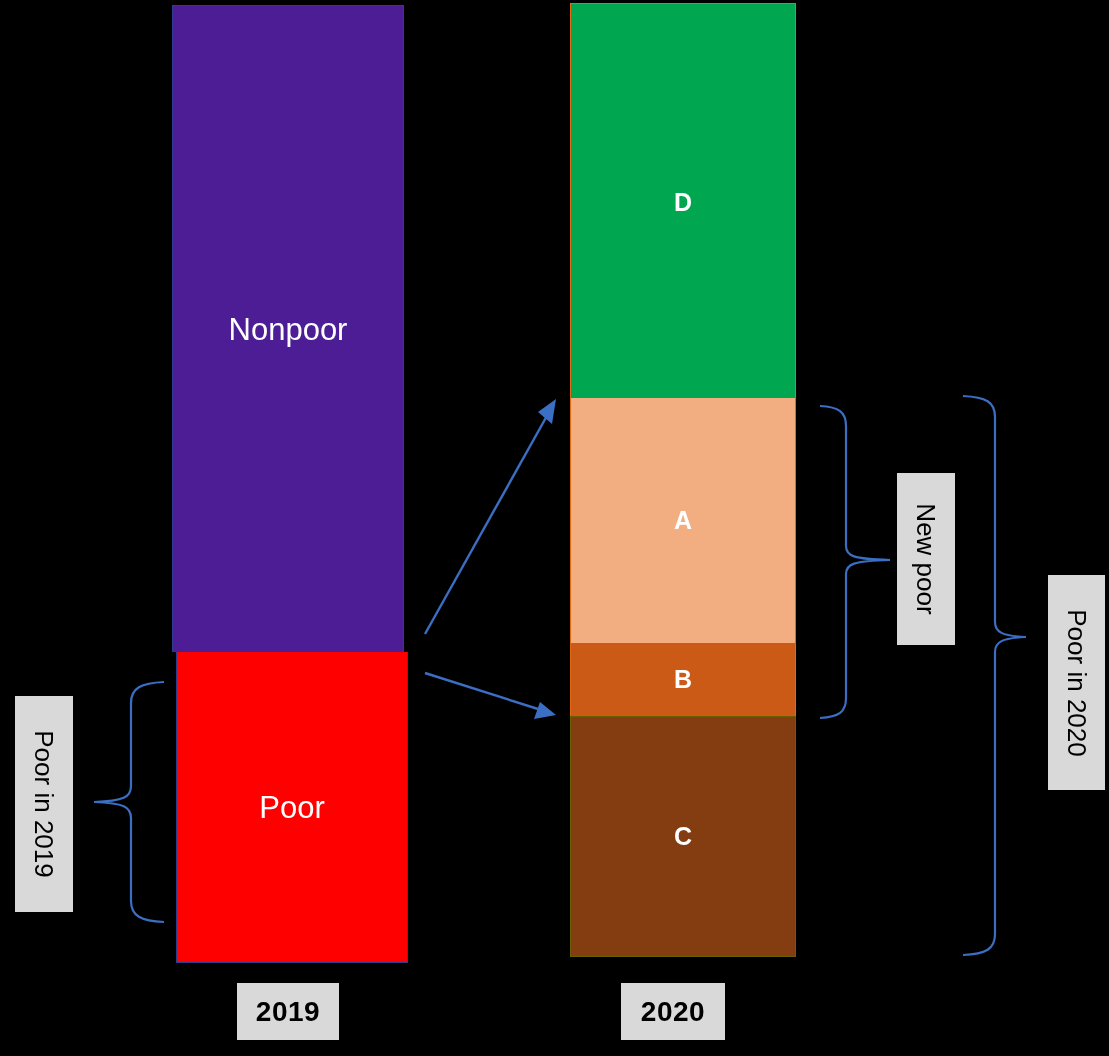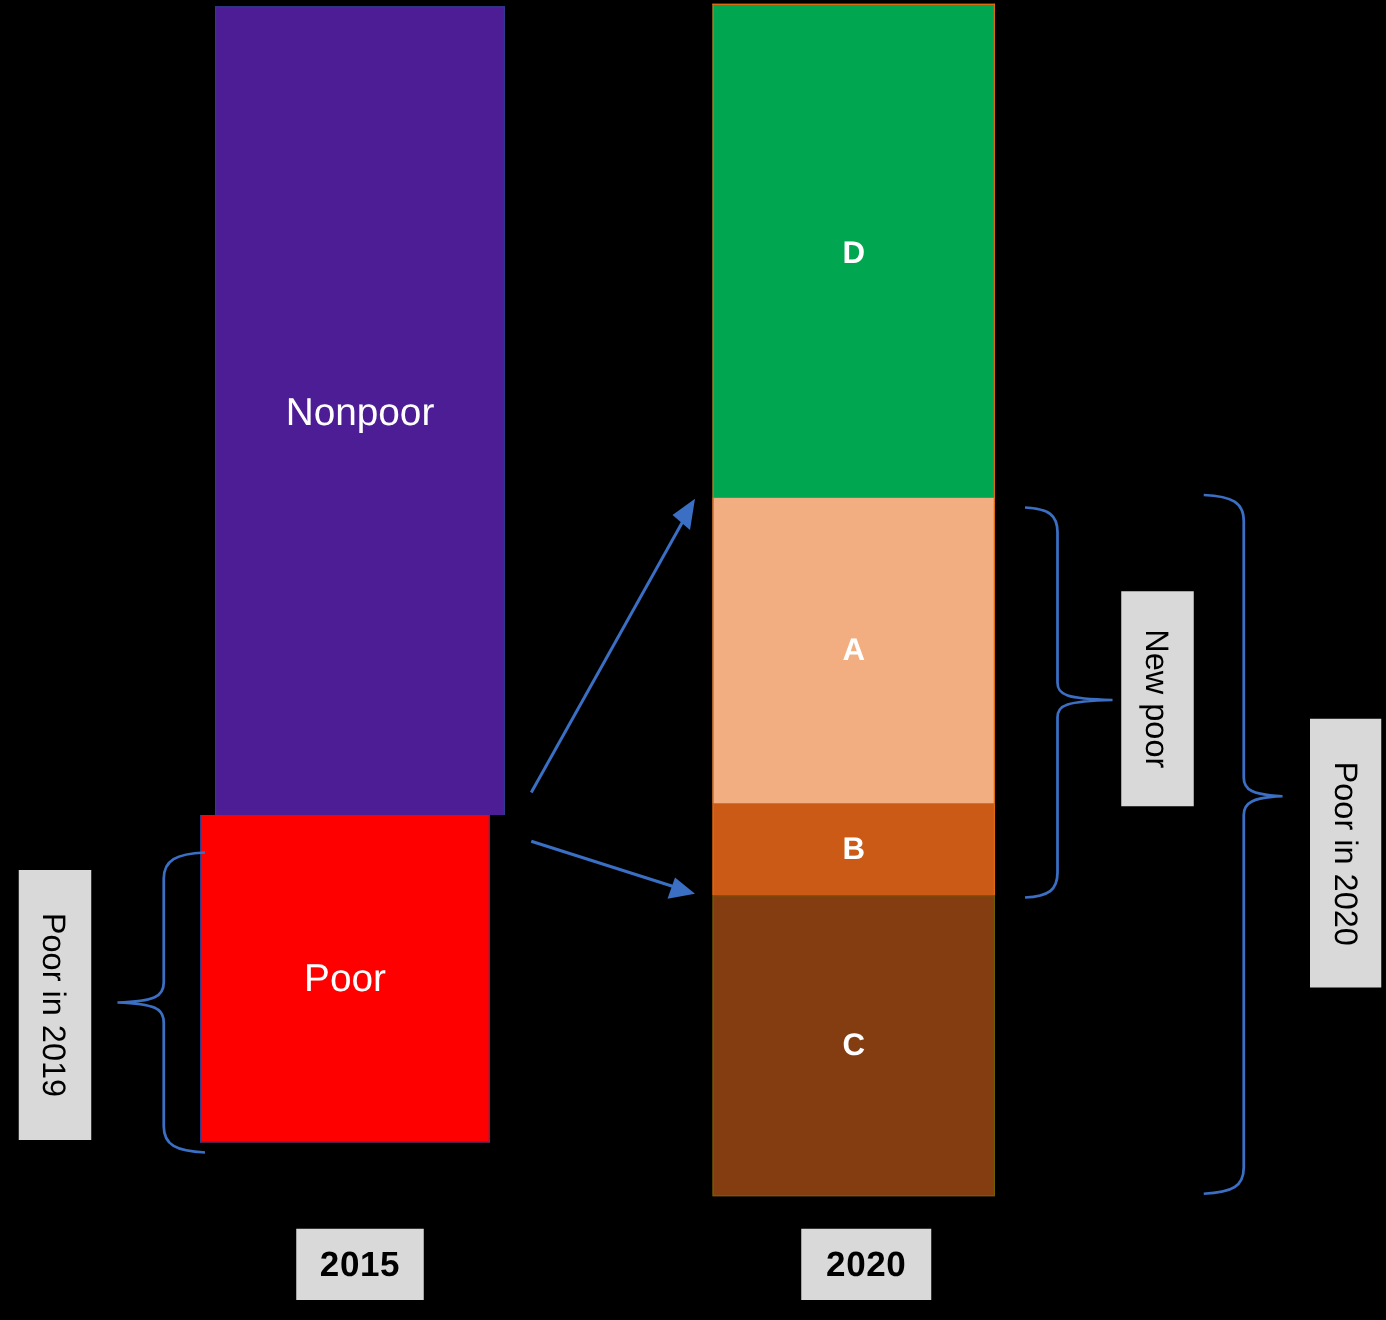--- a/index.html
+++ b/index.html
@@ -34,21 +34,21 @@
   
   #seg-nonpoor {
     left: 172px;  top: 5px;   width: 232px; height: 647px;
     background: #4c1d95;
     border: 1px solid #2D3C8C;
     border-bottom: none;
   }
   #seg-nonpoor .seg-label { font-size: 31px; }
 
   #seg-poor {
-    left: 160px;  top: 652px; width: 232px; height: 262px;
+    left: 176px;  top: 652px; width: 232px; height: 311px;
     background: #FF0000;
     border: 1px solid #2D3C8C;
     border-top: none;
   }
   #seg-poor .seg-label { font-size: 31px; }
 
   
   #seg-d {
     left: 570px;  top: 3px;   width: 226px; height: 395px;
     background: #00A650;
@@ -87,21 +87,21 @@
     background: #D9D9D9;
     color: #000000;
     display: flex;
     align-items: center;
     justify-content: center;
     font-size: 28px;
     font-weight: bold;
     letter-spacing: 0.5px;
   }
   #year-2019 { left: 237px; top: 983px; width: 102px; height: 57px; }
-  #year-2020 { left: 621px; top: 983px; width: 104px; height: 57px; margin-left: 20px; }
+  #year-2020 { left: 621px; top: 983px; width: 104px; height: 57px; }
 
   
   .rot-box {
     position: absolute;
     background: #D9D9D9;
     color: #000000;
     display: flex;
     align-items: center;
     justify-content: center;
   }
@@ -144,21 +144,21 @@
   <div class="bar-seg" id="seg-a">
     <span class="seg-label">A</span>
   </div>
   <div class="bar-seg" id="seg-b">
     <span class="seg-label">B</span>
   </div>
   <div class="bar-seg" id="seg-c">
     <span class="seg-label">C</span>
   </div>
 
-  <div class="year-box" id="year-2019">2015</div>
+  <div class="year-box" id="year-2019">2019</div>
   <div class="year-box" id="year-2020">2020</div>
 
   <div class="rot-box" id="lbl-poor-2019">
     <span class="rot-text">Poor in 2019</span>
   </div>
   <div class="rot-box" id="lbl-new-poor">
     <span class="rot-text">New poor</span>
   </div>
   <div class="rot-box" id="lbl-poor-2020">
     <span class="rot-text">Poor in 2020</span>

